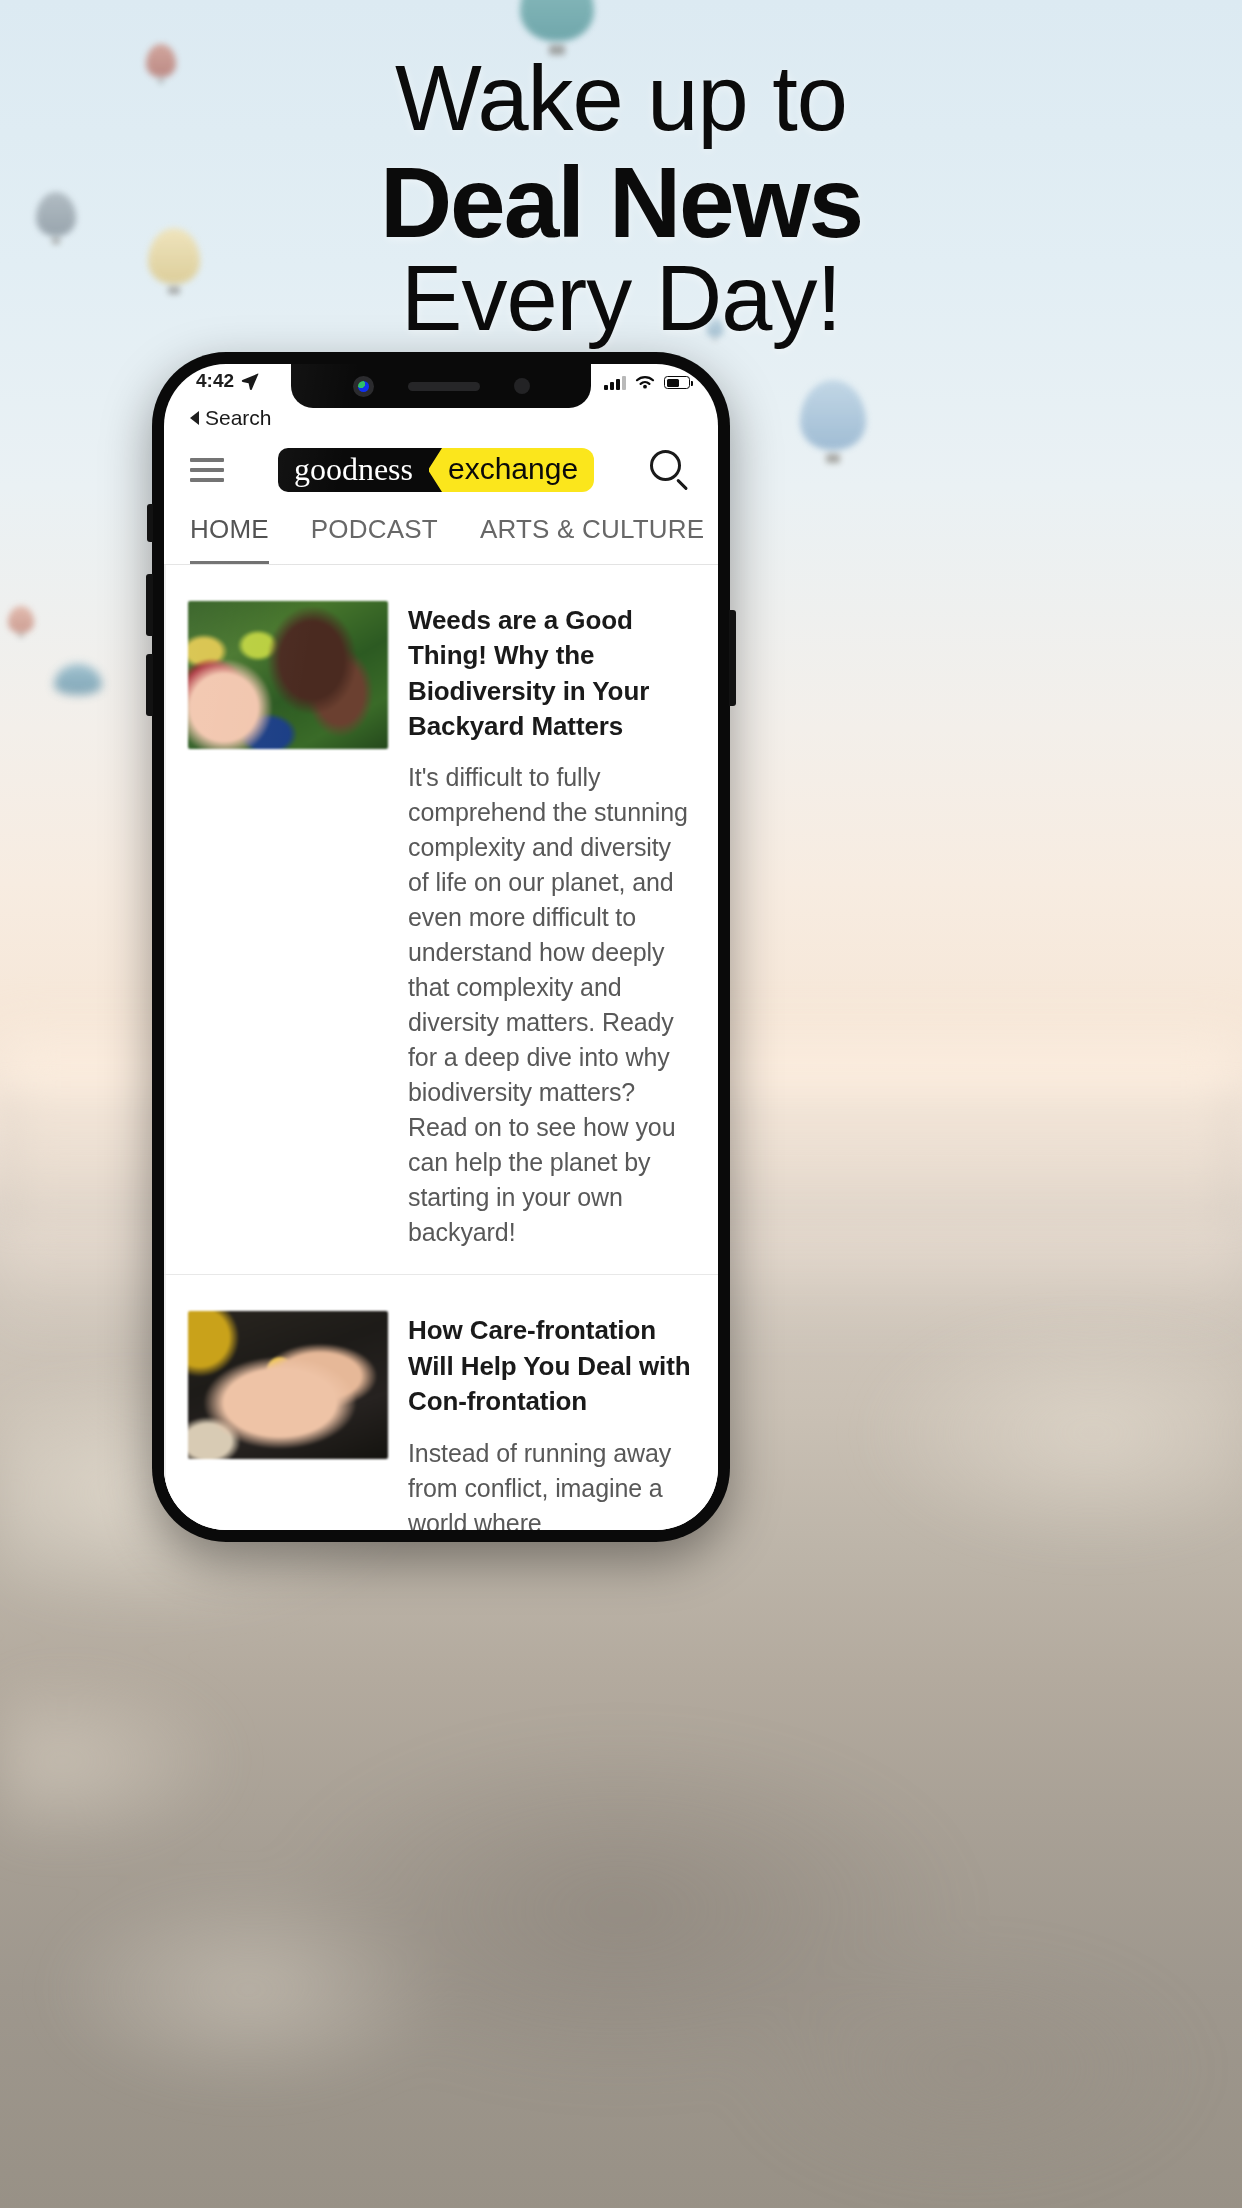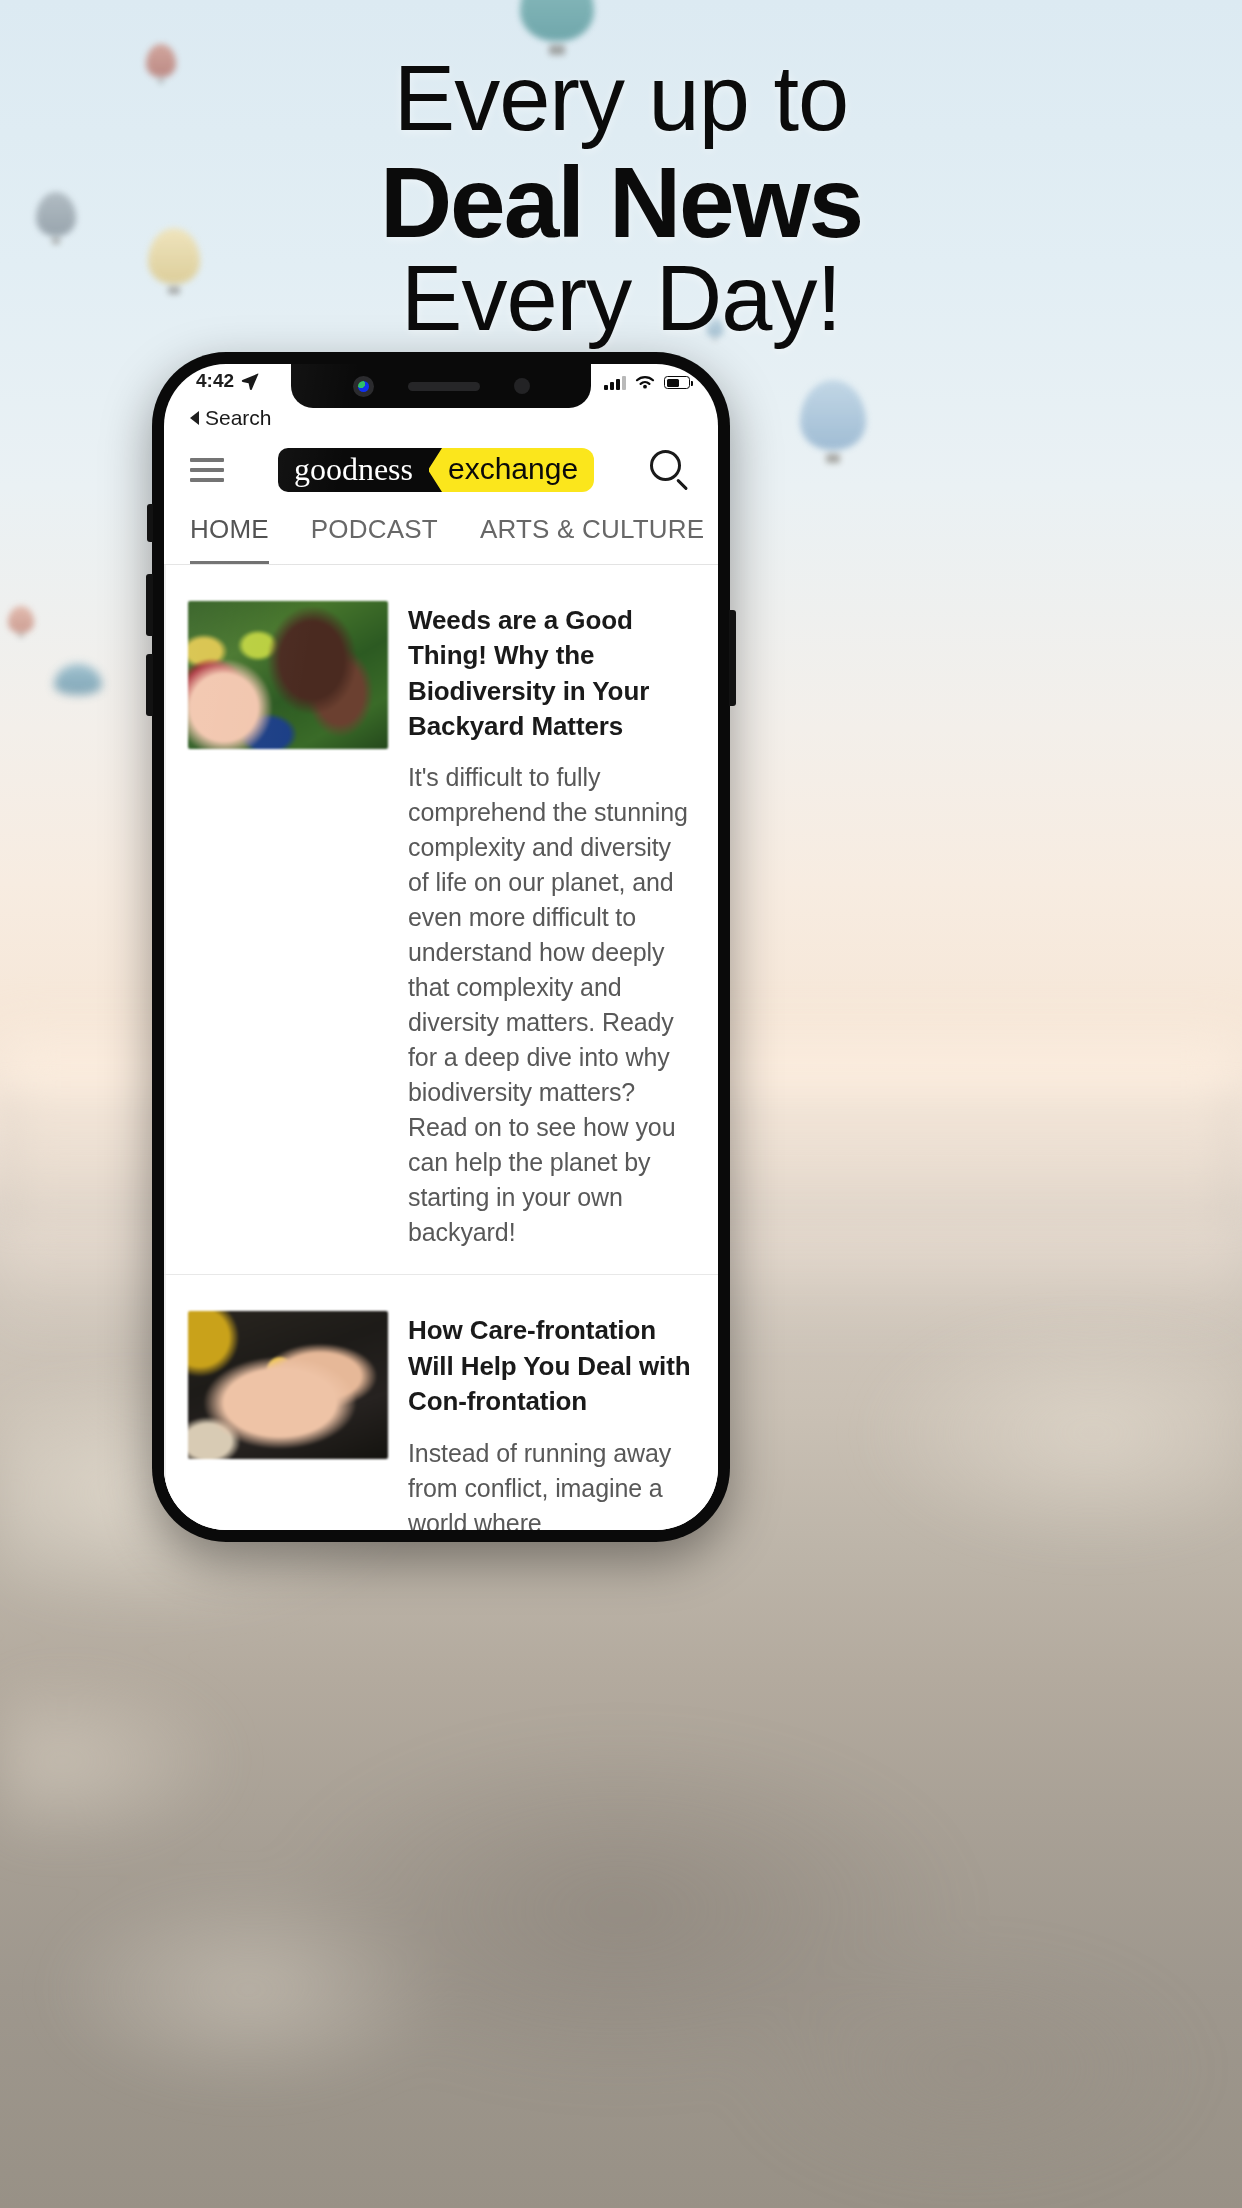--- a/index.html
+++ b/index.html
@@ -361,21 +361,21 @@
   <div class="balloon" style="left:8px; top:606px; width:26px; height:34px;">
     <div class="env" style="background:linear-gradient(#e0b2a4,#c79083);"></div>
       <div class="basket"></div>
   </div>
   <div class="balloon" style="left:54px; top:664px; width:48px; height:40px; filter:blur(5px);">
     <div class="env" style="background:linear-gradient(#8fb8c9,#6f9aae); border-radius:50% 50% 50% 50%/70% 70% 30% 30%;"></div>
   </div>
 </div>
 
 <div id="headline">
-  <span class="l1">Every up to</span>
+  <span class="l1">Wake up to</span>
   <span class="l2">Deal News</span>
   <span class="l3">Every Day!</span>
 </div>
 
 <div id="phone">
   <div class="side-btn sb-mute"></div>
   <div class="side-btn sb-vup"></div>
   <div class="side-btn sb-vdn"></div>
   <div class="side-btn sb-power"></div>
 

